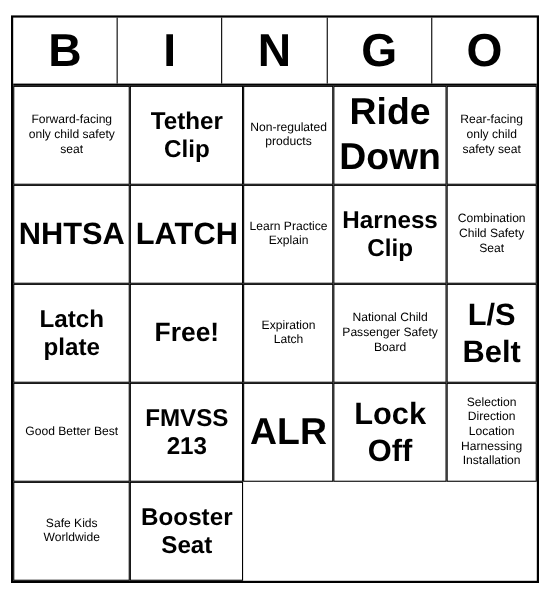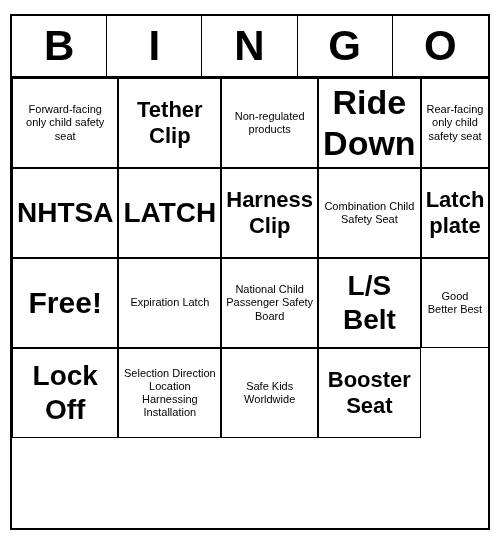--- a/index.html
+++ b/index.html
@@ -51,21 +51,21 @@
     }
     .bingo-cell.xlarge {
       font-size: 34px;
       font-weight: bold;
     }
     .bingo-cell.medium-large {
       font-size: 22px;
       font-weight: bold;
     }
     .bingo-cell.free {
-      font-size: 30px;
+      font-size: 24px;
       font-weight: bold;
     }
     .bingo-cell.small {
       font-size: 11px;
     }
   </style>
 </head>
 <body>
 
 <div class="bingo-card">
@@ -77,26 +77,29 @@
       <div class="bingo-header-cell">O</div>
     </div>
   <div class="bingo-grid">
   <div class="bingo-cell small">Forward-facing only child safety seat</div>
       <div class="bingo-cell medium-large">Tether Clip</div>
       <div class="bingo-cell small">Non-regulated products</div>
       <div class="bingo-cell xlarge">Ride Down</div>
       <div class="bingo-cell small">Rear-facing only child safety seat</div>
       <div class="bingo-cell large">NHTSA</div>
       <div class="bingo-cell large">LATCH</div>
+      <div class="bingo-cell small">Learn Practice Explain</div>
       <div class="bingo-cell medium-large">Harness Clip</div>
       <div class="bingo-cell small">Combination Child Safety Seat</div>
       <div class="bingo-cell medium-large">Latch plate</div>
       <div class="bingo-cell free">Free!</div>
       <div class="bingo-cell small">Expiration Latch</div>
       <div class="bingo-cell small">National Child Passenger Safety Board</div>
       <div class="bingo-cell large">L/S Belt</div>
       <div class="bingo-cell small">Good Better Best</div>
+      <div class="bingo-cell medium-large">FMVSS 213</div>
+      <div class="bingo-cell xlarge">ALR</div>
       <div class="bingo-cell large">Lock Off</div>
       <div class="bingo-cell small">Selection Direction Location Harnessing Installation</div>
       <div class="bingo-cell small">Safe Kids Worldwide</div>
       <div class="bingo-cell medium-large">Booster Seat</div>
     </div>
 </div>
 
 </body></html>

